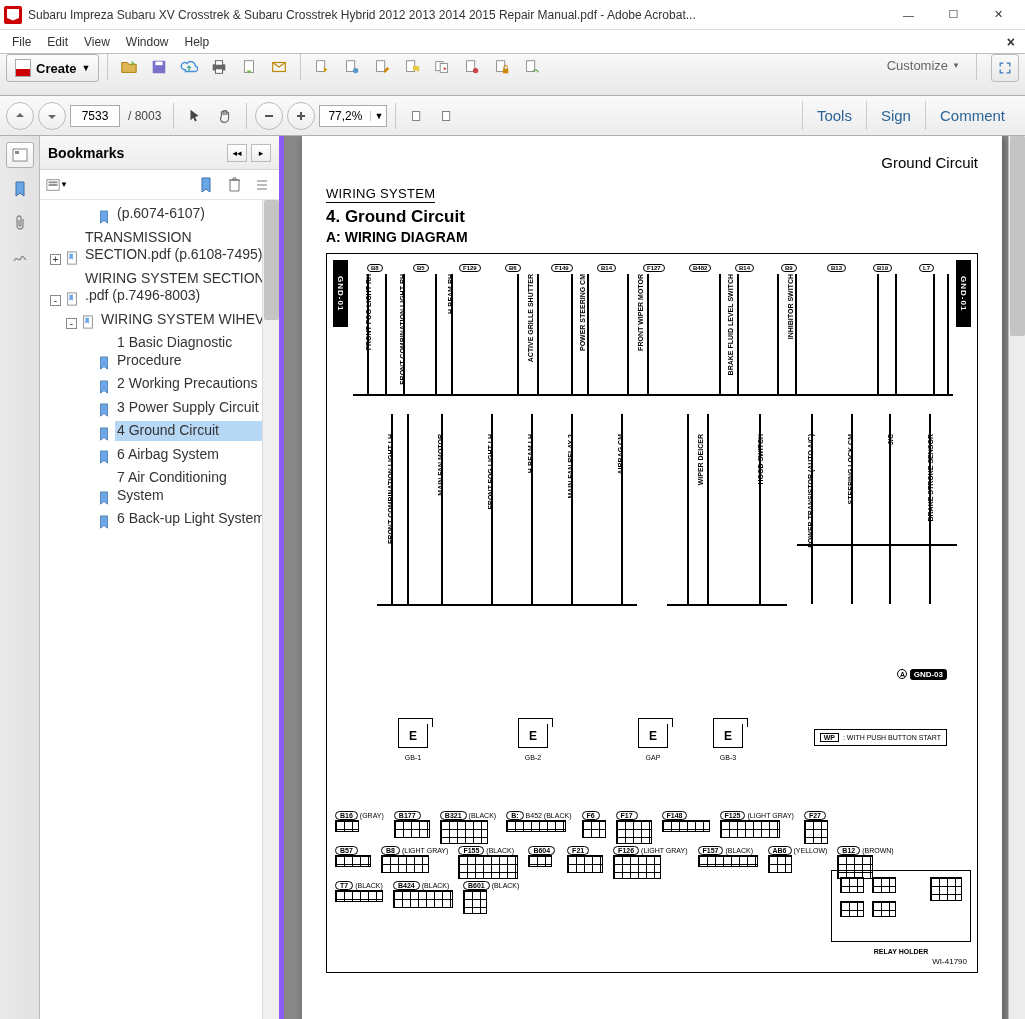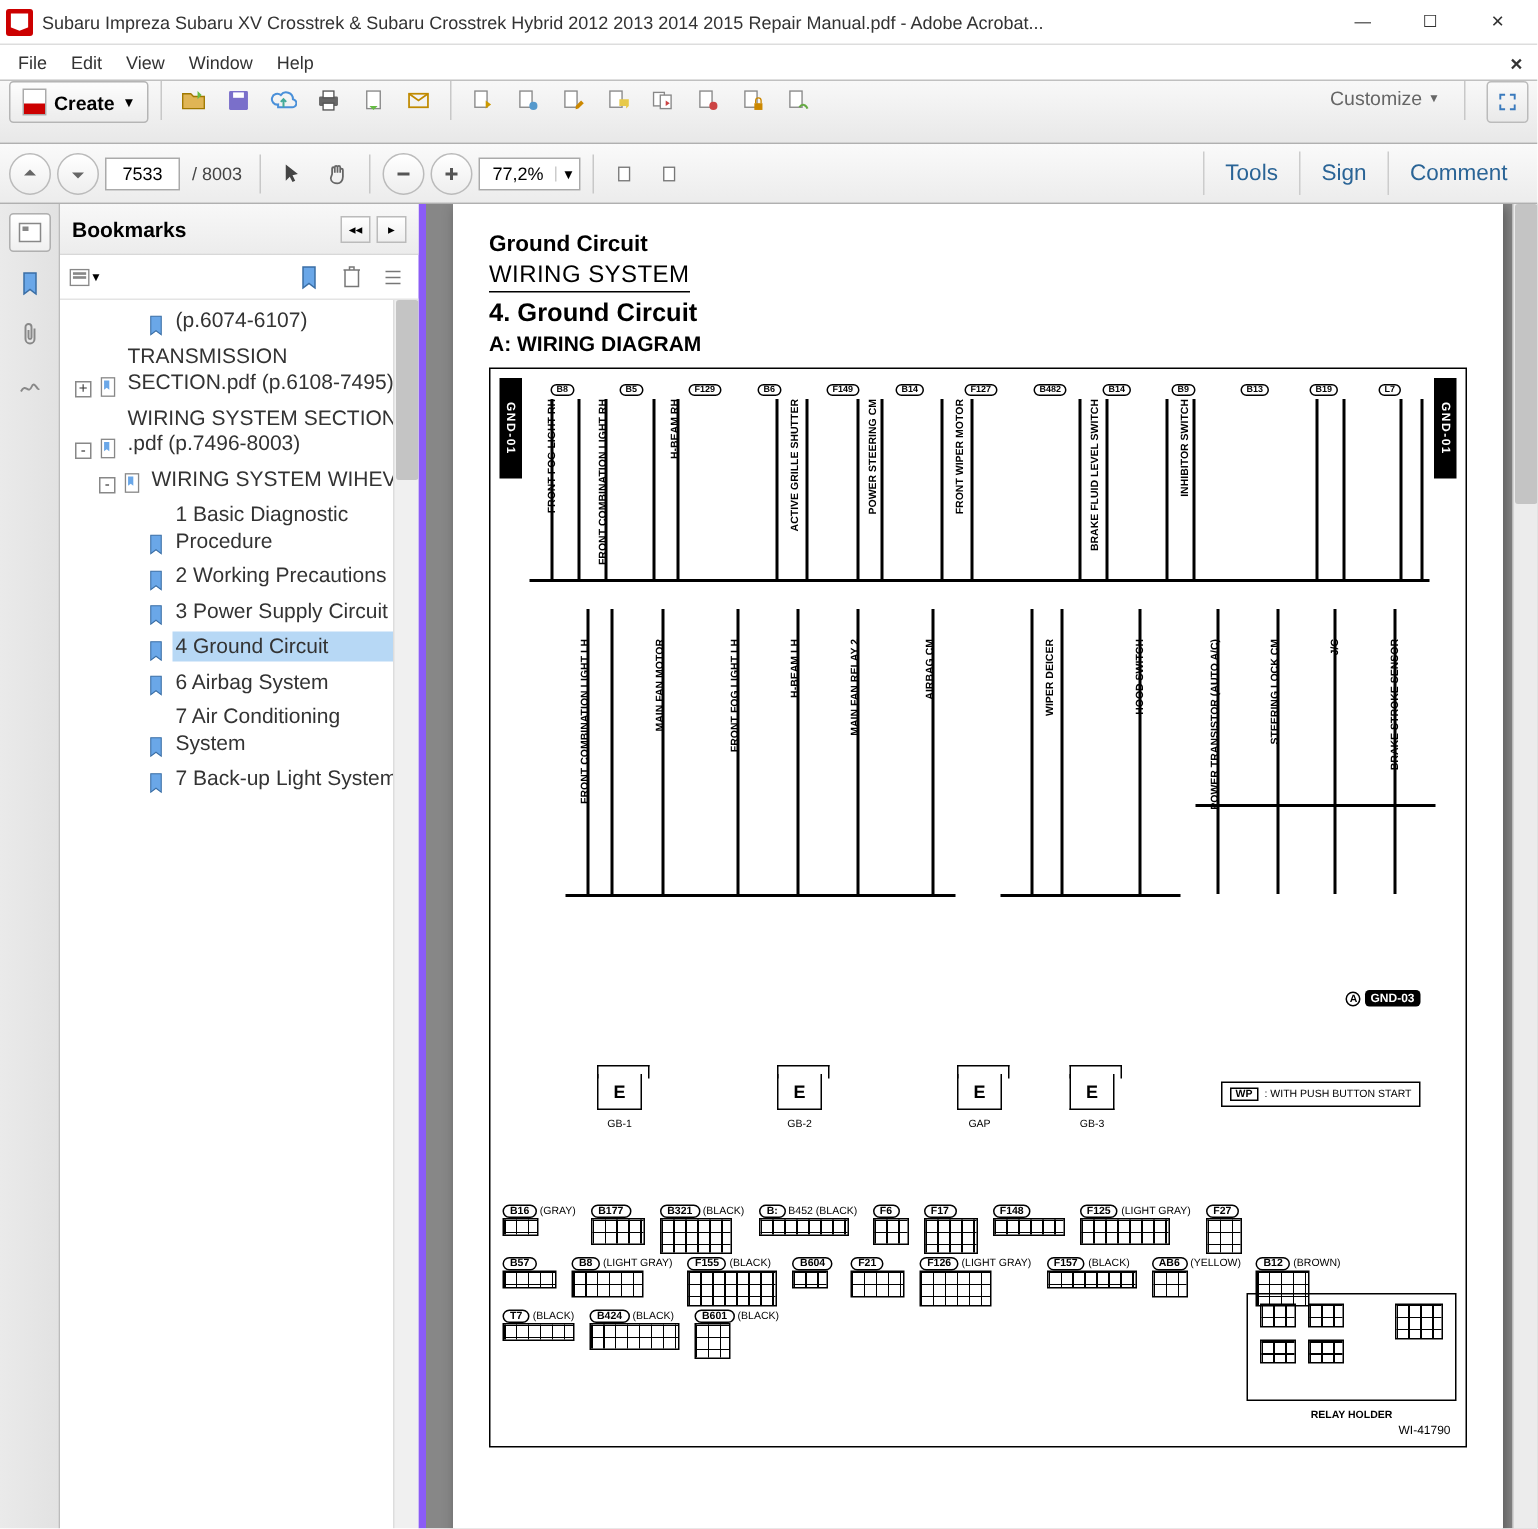--- a/index.html
+++ b/index.html
@@ -64,22 +64,22 @@
   .node .bm-icon { width:14px; height:14px; flex:none; margin-top:2px; margin-right:4px; }
   .node .lbl { flex:1; padding:1px 2px; }
   .node.selected .lbl { background:#b7d8f5; }
   .indent-1 { padding-left: 6px; }
   .indent-2 { padding-left: 22px; }
   .indent-3 { padding-left: 38px; }
   
   
   .doc-view { flex:1; background:#878787; position:relative; overflow:hidden; }
   .page { position:absolute; left:18px; top:0; width: 700px; height: 890px; background:#fff; box-shadow: 2px 2px 8px rgba(0,0,0,.35); padding: 18px 24px; font-family: Arial, sans-serif; }
-  .page .pg-title-center { text-align:left; font-weight:bold; font-size:15px; margin-bottom:4px;}
-  .page .sec-label { font-size:16px; border-bottom:1px solid #000; display:inline-block; padding-bottom:1px; letter-spacing:.3px;}
+  .page .pg-title-center { text-align:right; font-weight:normal; font-size:15px; margin-bottom:15px;}
+  .page .sec-label { font-size:13px; border-bottom:1px solid #000; display:inline-block; padding-bottom:1px; letter-spacing:.3px;}
   .page .sec-head { font-size:17px; font-weight:bold; margin-top:4px;}
   .page .sub-head { font-size:14px; font-weight:bold; margin-top:2px;}
   .diagram { margin-top:8px; border:1px solid #000; height: 720px; position: relative; overflow:hidden; font-size:7px; }
   .gnd-box { position:absolute; background:#000; color:#fff; font-size:8px; font-weight:bold; padding:16px 3px; writing-mode: vertical-rl; text-orientation: mixed; letter-spacing:1px;}
   .vlbl { position:absolute; writing-mode: vertical-rl; transform: rotate(180deg); font-size:7px; font-weight:bold; white-space:nowrap; }
   .conn-ref { position:absolute; display:inline-block; border:1px solid #000; border-radius:7px; padding:0 3px; font-size:6px; font-weight:bold; background:#fff;}
   .e-box { position:absolute; width:32px; text-align:center;}
   .e-box .shp { width:30px; height:24px; border:1.5px solid #000; border-top:none; position:relative; margin:0 auto;}
   .e-box .shp::before { content:""; position:absolute; left:-1.5px; top:-6px; width:33px; height:8px; border:1.5px solid #000; border-bottom:none;}
   .e-box .shp .E { font-size:12px; font-weight:bold; line-height:24px;}
@@ -421,21 +421,21 @@
           <svg class="bm-icon" viewBox="0 0 14 16">
             <path fill="#6aa7e8" stroke="#3a6ea5" stroke-width=".8" d="M3 1h8v14l-4-3-4 3z"></path>
           </svg>
           <span class="lbl">7 Air Conditioning System</span>
         </div>
         <div class="node indent-3">
           <span class="tw none"></span>
           <svg class="bm-icon" viewBox="0 0 14 16">
             <path fill="#6aa7e8" stroke="#3a6ea5" stroke-width=".8" d="M3 1h8v14l-4-3-4 3z"></path>
           </svg>
-          <span class="lbl">7 Back-up Light System</span>
+          <span class="lbl">6 Back-up Light System</span>
         </div>
         <div class="scrollbar-track">
           <div class="scrollbar-thumb"></div>
         </div>
     </div>
   </div>
 
   <div class="doc-view">
     <div class="page">
       <div class="pg-title-center">Ground Circuit</div>

